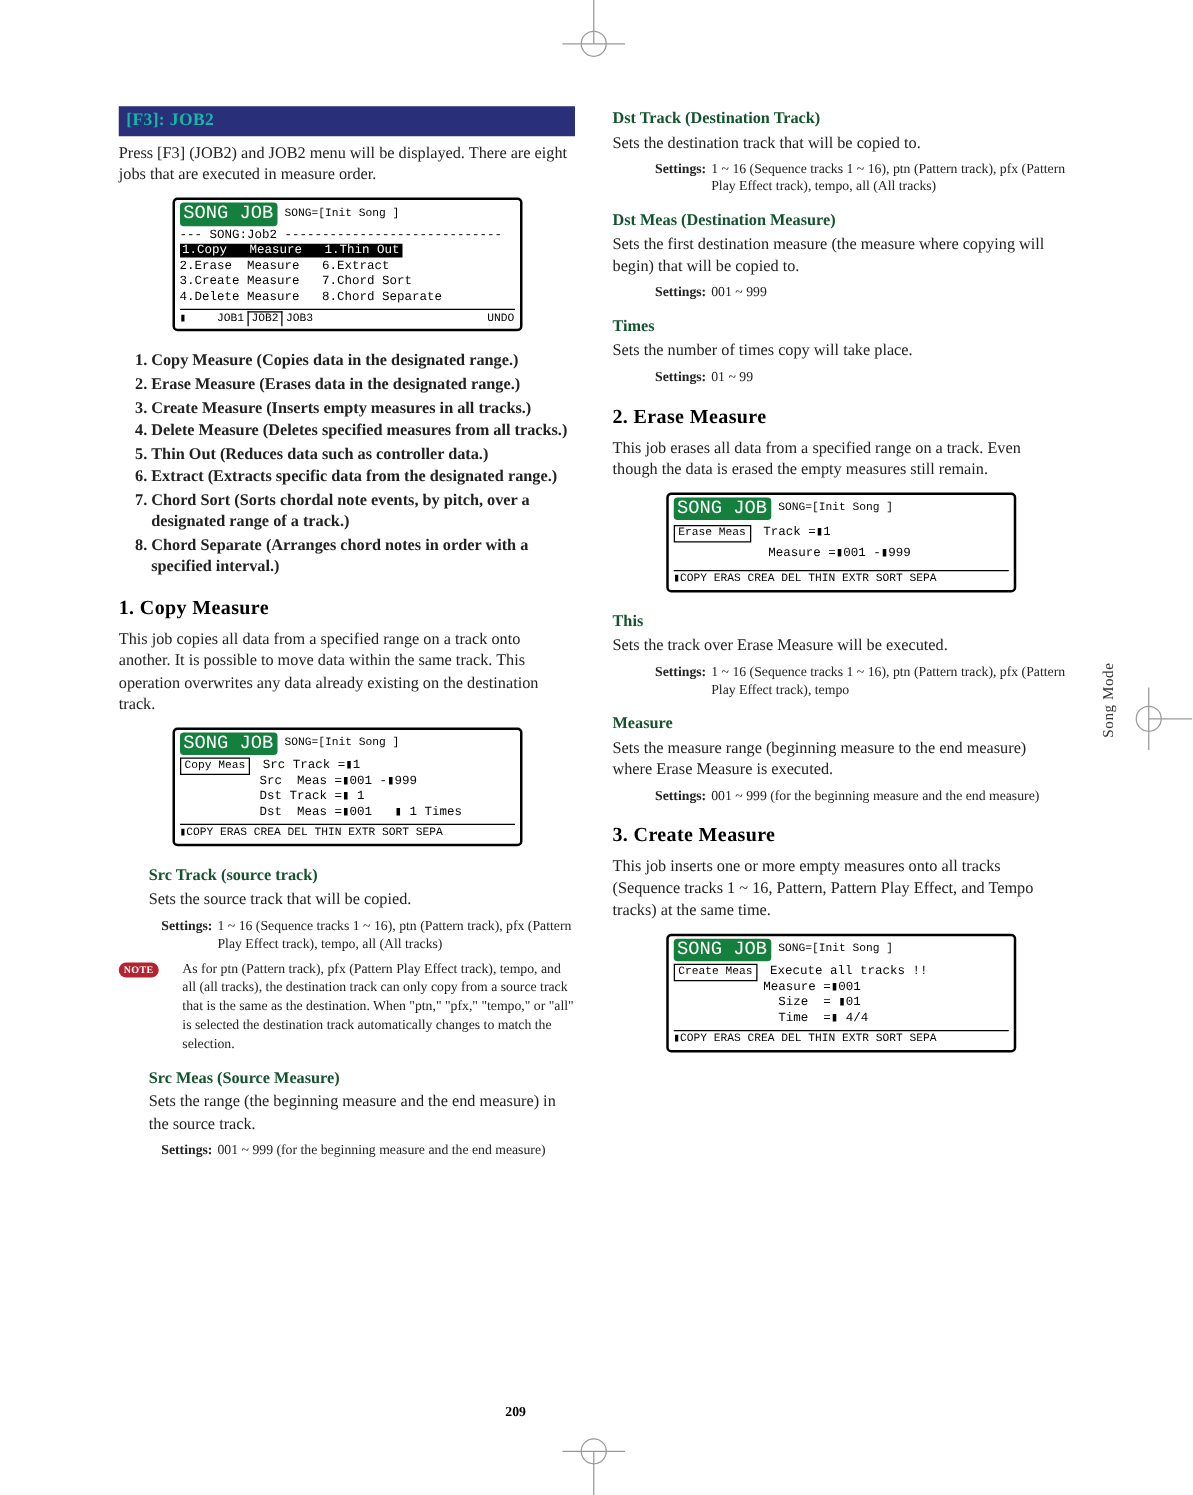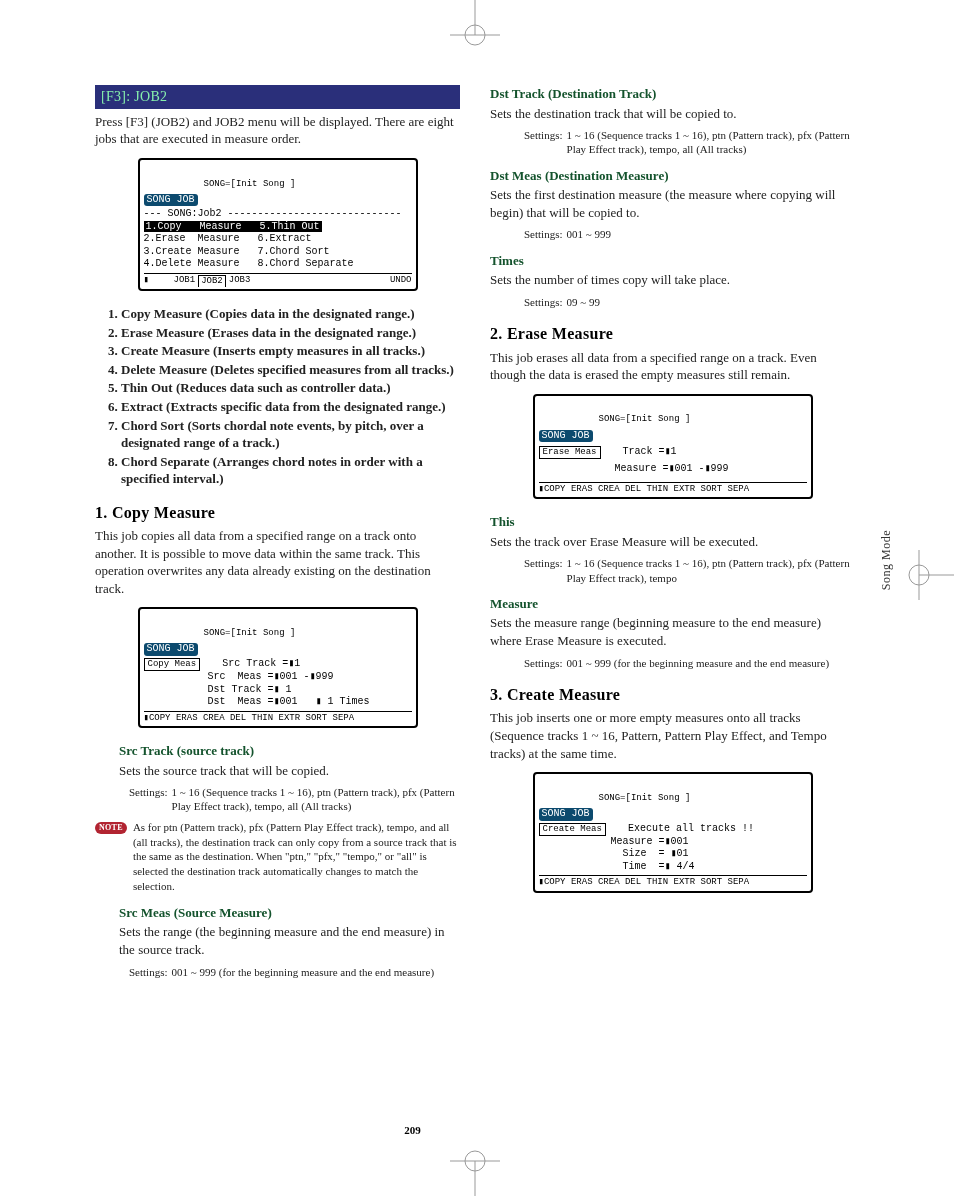--- a/index.html
+++ b/index.html
@@ -26,23 +26,23 @@
     gap: 30px;
   }
   .col {
     width: 365px;
     font-size: 13px;
     line-height: 1.35;
     color: #222;
   }
   .header-bar {
     background: #2a2f7a;
-    color: #86efac;
+    color: #14b8a6;
     padding: 3px 0 2px 6px;
-    font-weight: normal;
+    font-weight: bold;
     font-size: 14px;
     letter-spacing: .3px;
     margin-bottom: 4px;
   }
   .para { margin-bottom: 6px; }
   .screen-wrap { margin: 10px 0 14px 0; display:flex; justify-content:center; }
   .screen {
     border: 2px solid #000;
     border-radius: 4px;
     width: 280px;
@@ -53,48 +53,47 @@
     padding: 2px 4px;
     color: #000;
   }
   .scr-top-row {
     display:flex;
     gap:6px;
     align-items:center;
     margin-bottom:2px;
   }
   .scr-title {
-    background:#0c4a6e;
+    background:#15803d;
     color:#fff;
     padding:0 3px;
     border-radius:3px;
-    font-size:10px;
+    font-size:15px;
     white-space:nowrap;
-    margin-top:32px;
   }
   .scr-right { font-size:9px; white-space:nowrap; }
   .scr-line { white-space:pre; }
   .scr-inv {
     background:#000; color:#fff; padding:0 2px;
   }
   .scr-tab-row {
     border-top:1px solid #000;
     margin-top:2px;
     padding-top:1px;
     font-size:9px;
     white-space:pre;
     display:flex;
     align-items:center;
     gap:3px;
   }
   .scr-box {
     border:1px solid #000;
     padding:0 3px;
     display:inline-block;
-    margin-right:16px;
+    margin-right:4px;
     font-size:9px;
   }
   ol.numlist {
     list-style: decimal;
     padding-left: 26px;
     margin: 6px 0 14px 0;
     font-weight: bold;
   }
   ol.numlist li { margin-bottom: 1px; }
   h2.section-red {
@@ -111,25 +110,25 @@
     margin: 10px 0 2px 0;
   }
   .indent { margin-left: 24px; }
   .settings {
     margin: 4px 0 6px 34px;
     font-size: 11px;
     line-height:1.3;
     display:flex;
     gap:4px;
   }
-  .settings-label { font-weight:normal; white-space:nowrap; }
+  .settings-label { font-weight:bold; white-space:nowrap; }
   .settings-value { flex:1; }
   .note {
     display:flex;
-    gap:6px;
+    gap:19px;
     margin: 6px 0 6px 0;
     font-size: 11px;
     line-height:1.35;
   }
   .note-badge {
     background:#b22431;
     color:#fff;
     font-weight:bold;
     font-size:8px;
     border-radius:8px;
@@ -188,21 +187,21 @@
     <div class="header-bar">[F3]: JOB2</div>
     <p class="para">Press [F3] (JOB2) and JOB2 menu will be displayed. There are eight jobs that are executed in measure order.</p>
 
     <div class="screen-wrap">
       <div class="screen">
         <div class="scr-top-row">
           <span class="scr-title">SONG JOB</span>
           <span class="scr-right">SONG=[Init Song ]</span>
         </div>
         <div class="scr-line">--- SONG:Job2 -----------------------------</div>
-        <div class="scr-line"><span class="scr-inv">1.Copy   Measure   5.Thin Out</span></div>
+        <div class="scr-line"><span class="scr-inv">1.Copy   Measure   1.Thin Out</span></div>
         <div class="scr-line">2.Erase  Measure   6.Extract</div>
         <div class="scr-line">3.Create Measure   7.Chord Sort</div>
         <div class="scr-line">4.Delete Measure   8.Chord Separate</div>
         <div class="scr-tab-row">
           <span>▮&nbsp;&nbsp;&nbsp;&nbsp;</span>
           <span>JOB1</span>
           <span style="border:1px solid #000;border-bottom:none;padding:0 2px">JOB2</span>
           <span>JOB3</span>
           <span style="margin-left:auto">UNDO</span>
         </div>
@@ -278,21 +277,21 @@
     <p class="para">Sets the first destination measure (the measure where copying will begin) that will be copied to.</p>
     <div class="settings">
       <span class="settings-label">Settings:</span>
       <span class="settings-value">001 ~ 999</span>
     </div>
 
     <h3 class="param-blue">Times</h3>
     <p class="para">Sets the number of times copy will take place.</p>
     <div class="settings">
       <span class="settings-label">Settings:</span>
-      <span class="settings-value">09 ~ 99</span>
+      <span class="settings-value">01 ~ 99</span>
     </div>
 
     <h2 class="section-red">2. Erase Measure</h2>
     <p class="para">This job erases all data from a specified range on a track. Even though the data is erased the empty measures still remain.</p>
 
     <div class="screen-wrap">
       <div class="screen">
         <div class="scr-top-row">
           <span class="scr-title">SONG JOB</span>
           <span class="scr-right">SONG=[Init Song ]</span>

